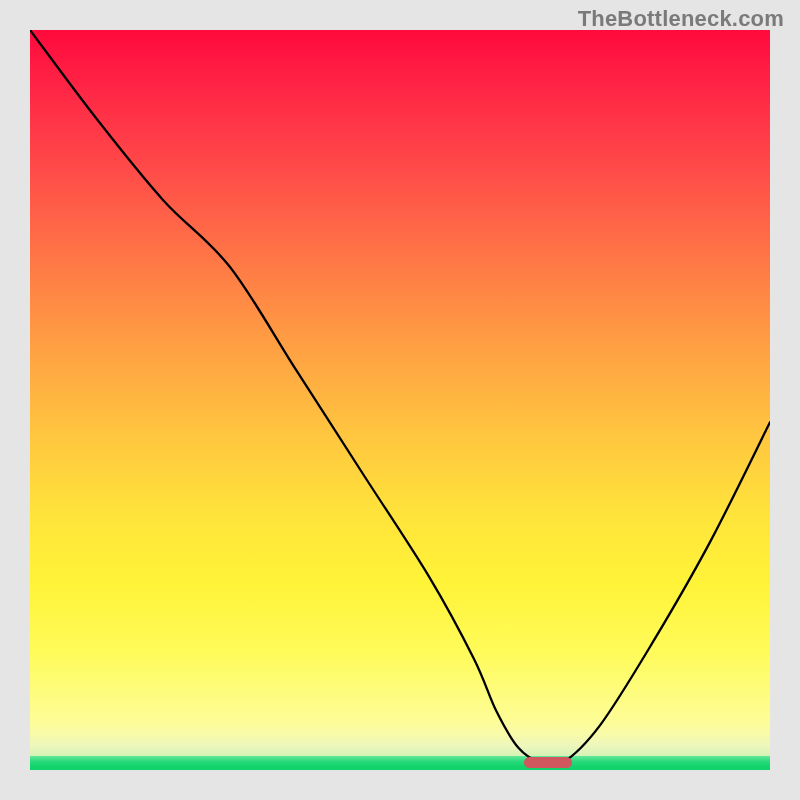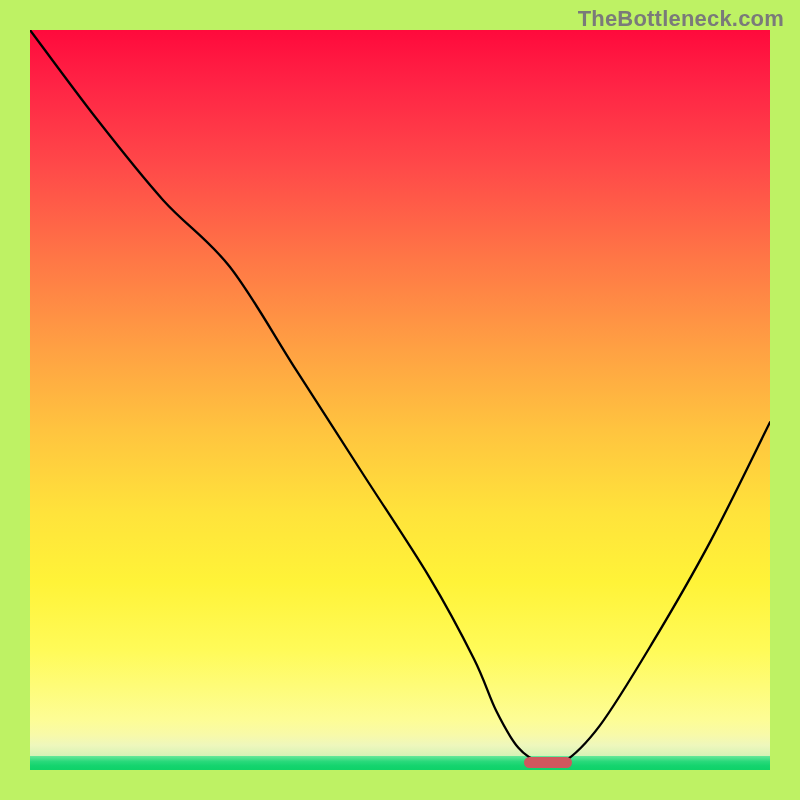--- a/index.html
+++ b/index.html
@@ -7,21 +7,21 @@
     padding: 0;
     width: 800px;
     height: 800px;
     background: #000;
     overflow: hidden;
     font-family: Arial, Helvetica, sans-serif;
   }
   .frame {
     position: absolute;
     inset: 0;
-    background: #bef264;
+    background: #e5e5e5;
   }
   .plot {
     position: absolute;
     left: 30px;
     top: 30px;
     width: 740px;
     height: 740px;
     overflow: hidden;
   }
   .gradient-main {

